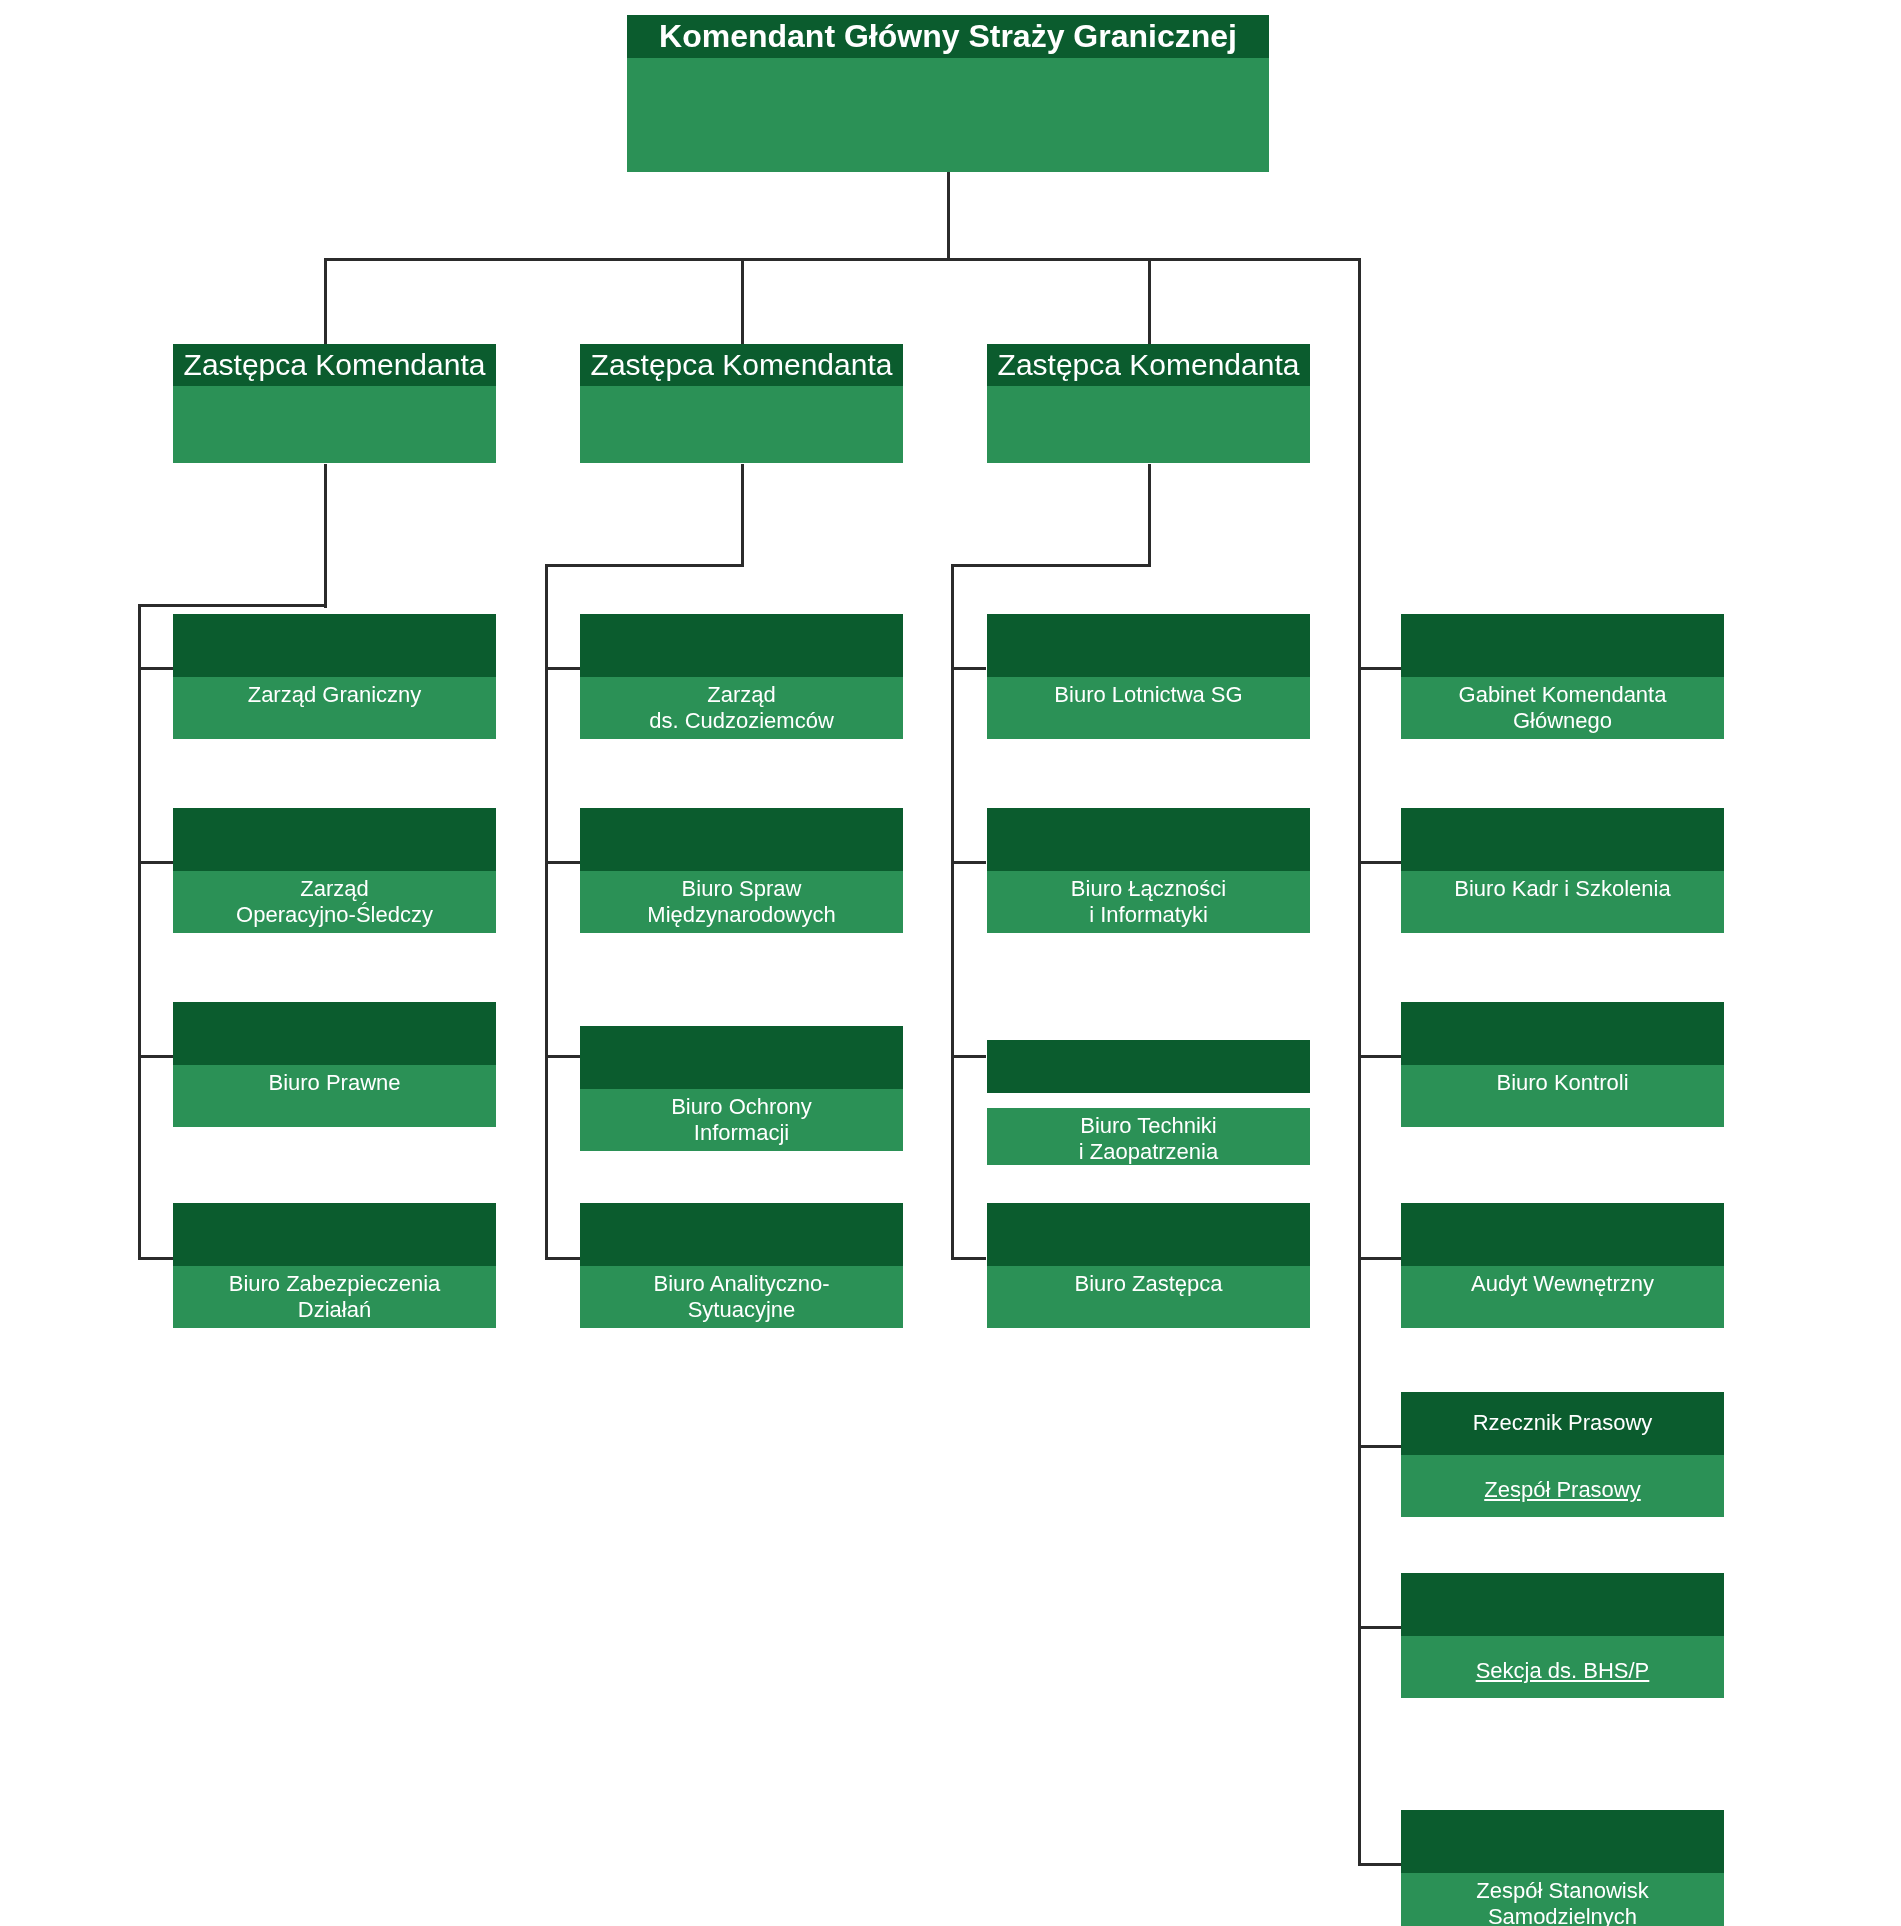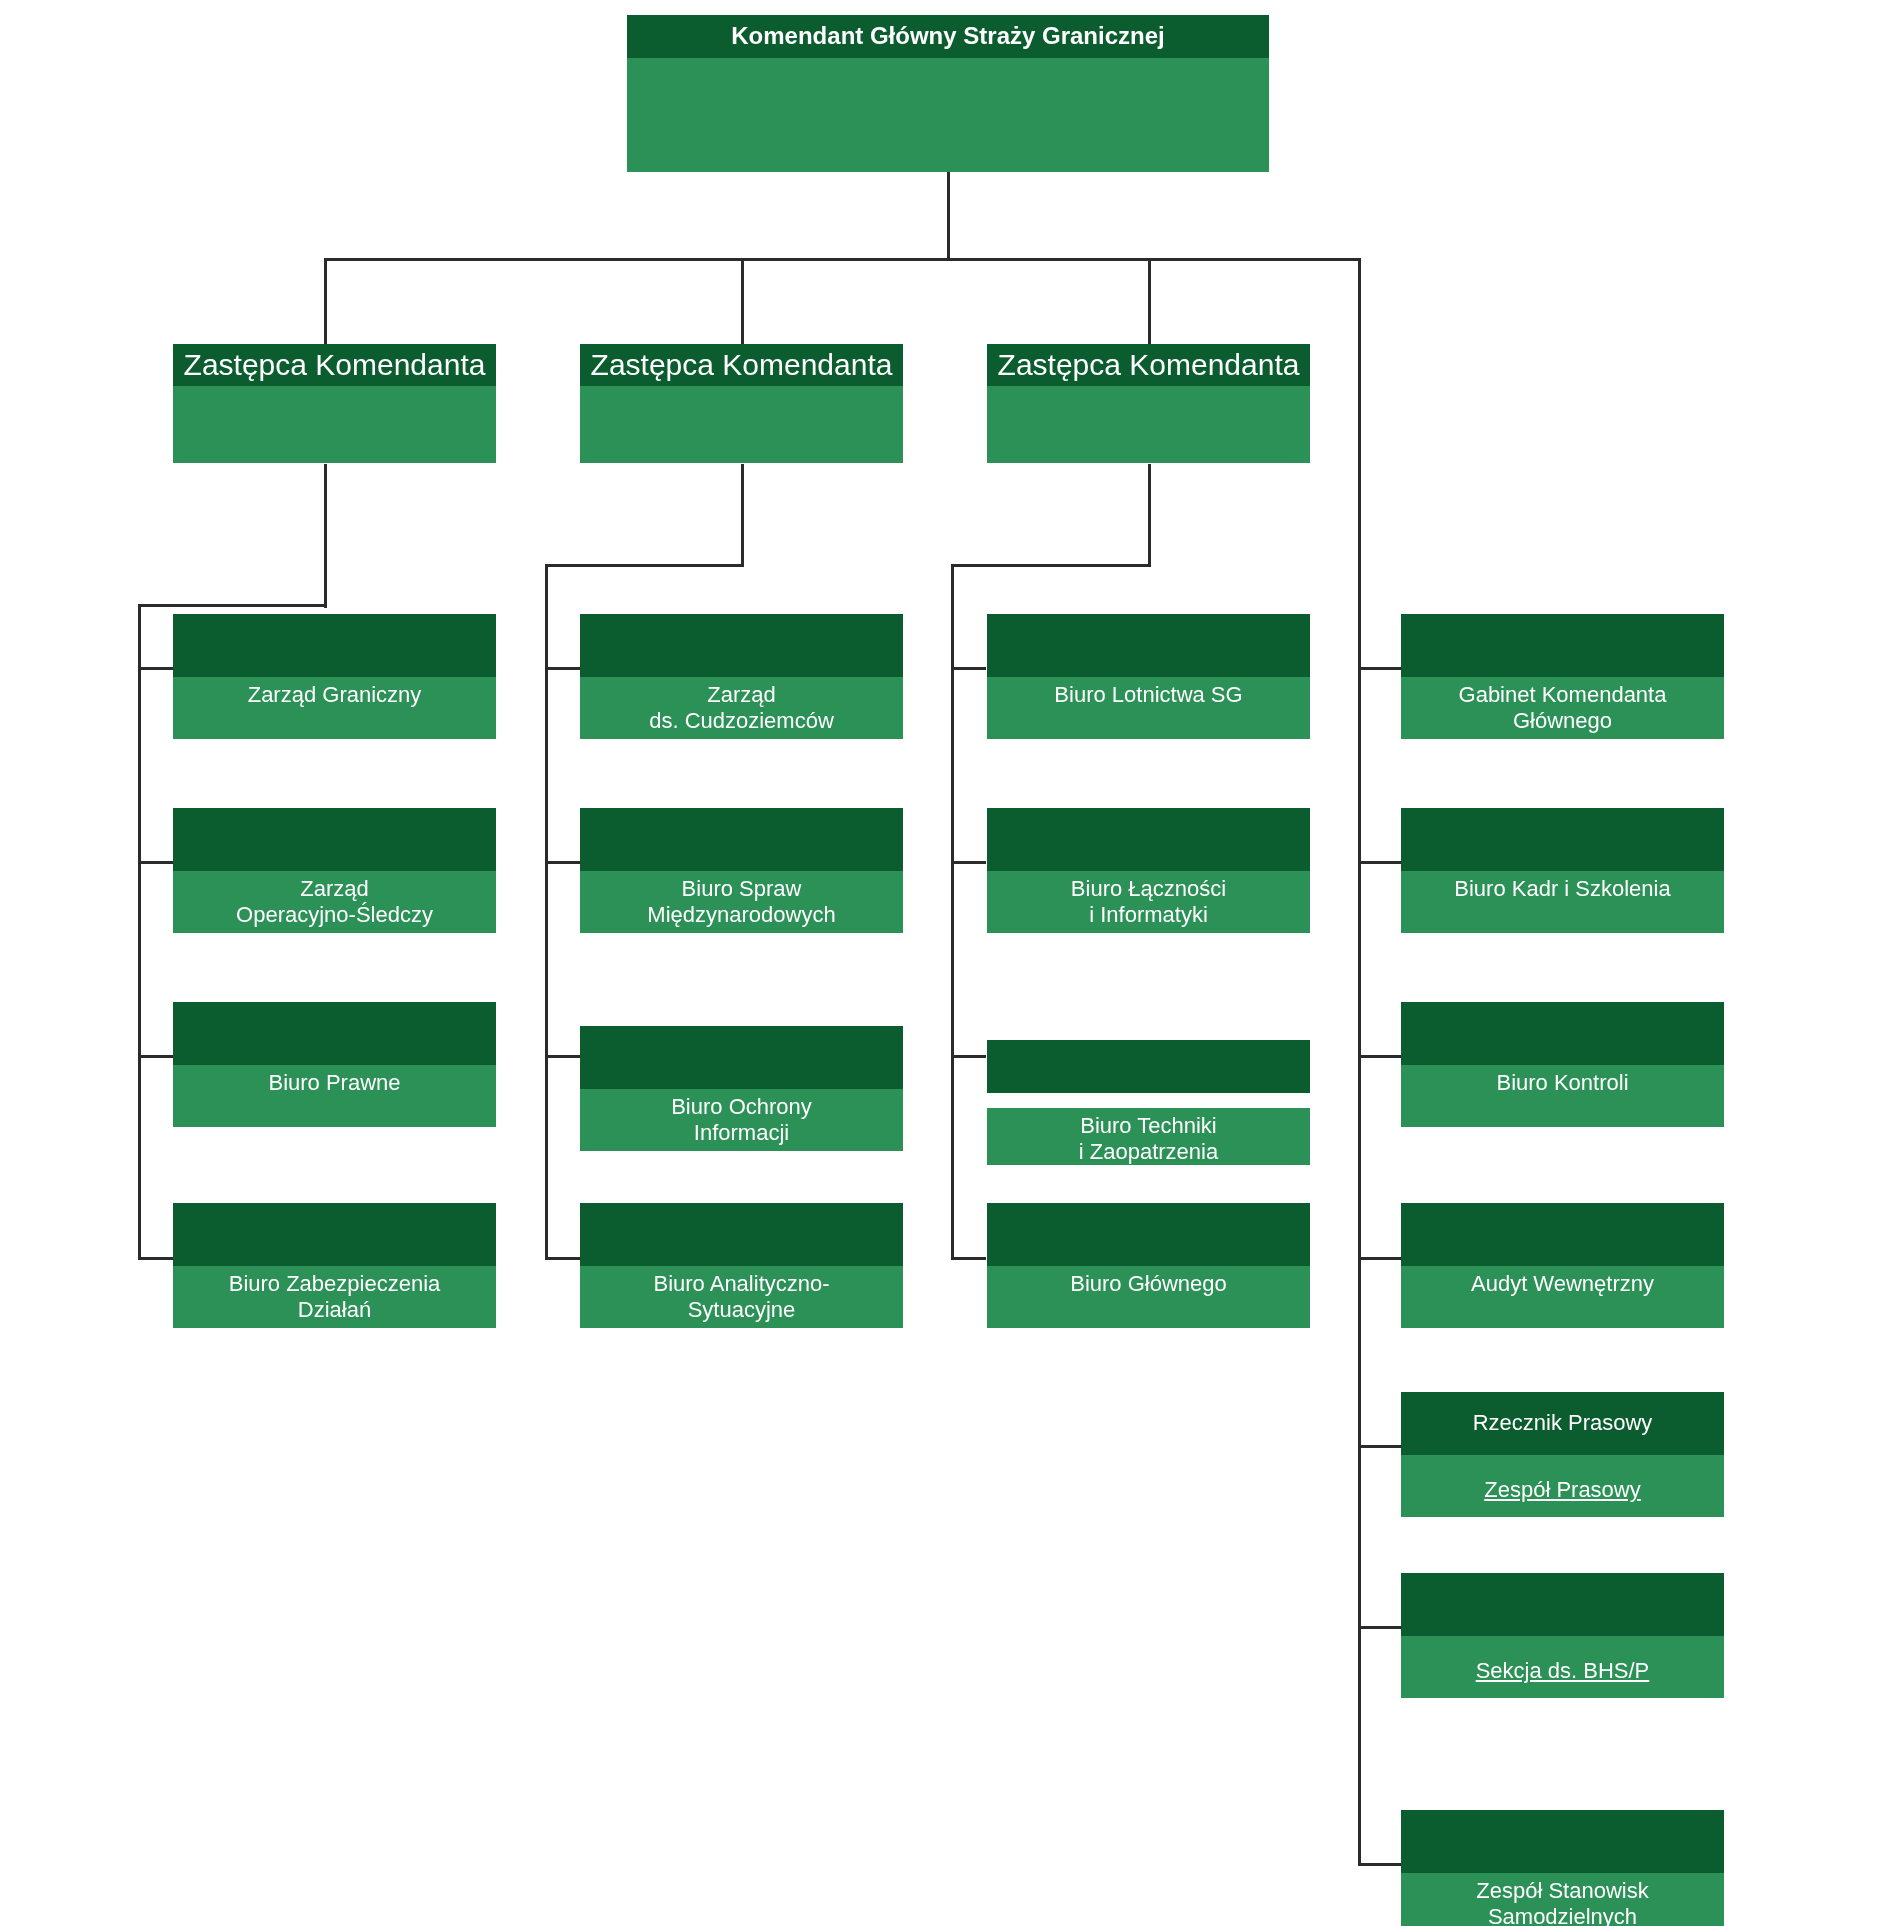--- a/index.html
+++ b/index.html
@@ -25,21 +25,21 @@
     color:#ffffff;
     flex:1;
     display:flex;align-items:flex-start;justify-content:center;
     text-align:center;box-sizing:border-box;
     padding:5.4px 7.6px 0 7.6px;line-height:1.18;
   }
   .node .bd.mid{align-items:center;padding-top:8px;text-decoration:underline;}
 
   
   .root{width:642px;height:157px;left:627px;top:15px;}
-  .root .hd{height:43px;font-size:24px;font-weight:700;}
+  .root .hd{height:43px;font-size:32px;font-weight:700;}
   .root .bd{height:114px;}
 
   
   .dep{width:323px;height:119px;}
   .dep .hd{height:42px;font-size:30px;font-weight:400;}
   .dep .bd{height:77px;}
 
   
   .leaf{width:323px;height:125px;}
   .leaf .hd{height:63px;font-size:22px;}
@@ -152,21 +152,21 @@
   <div class="node leaf" style="left:987px;top:808px;">
     <div class="hd"></div>
     <div class="bd">Biuro Łączności<br>i Informatyki</div>
   </div>
   <div class="node leaf" style="left:987px;top:1040px;gap:15px;">
     <div class="hd"></div>
     <div class="bd">Biuro Techniki<br>i Zaopatrzenia</div>
   </div>
   <div class="node leaf" style="left:987px;top:1203px;">
     <div class="hd"></div>
-    <div class="bd">Biuro Głównego</div>
+    <div class="bd">Biuro Zastępca</div>
   </div>
 
   <div class="node leaf" style="left:1401px;top:614px;">
     <div class="hd"></div>
     <div class="bd">Gabinet Komendanta<br>Głównego</div>
   </div>
   <div class="node leaf" style="left:1401px;top:808px;border-radius:17px;">
     <div class="hd"></div>
     <div class="bd">Biuro Kadr i Szkolenia</div>
   </div>

